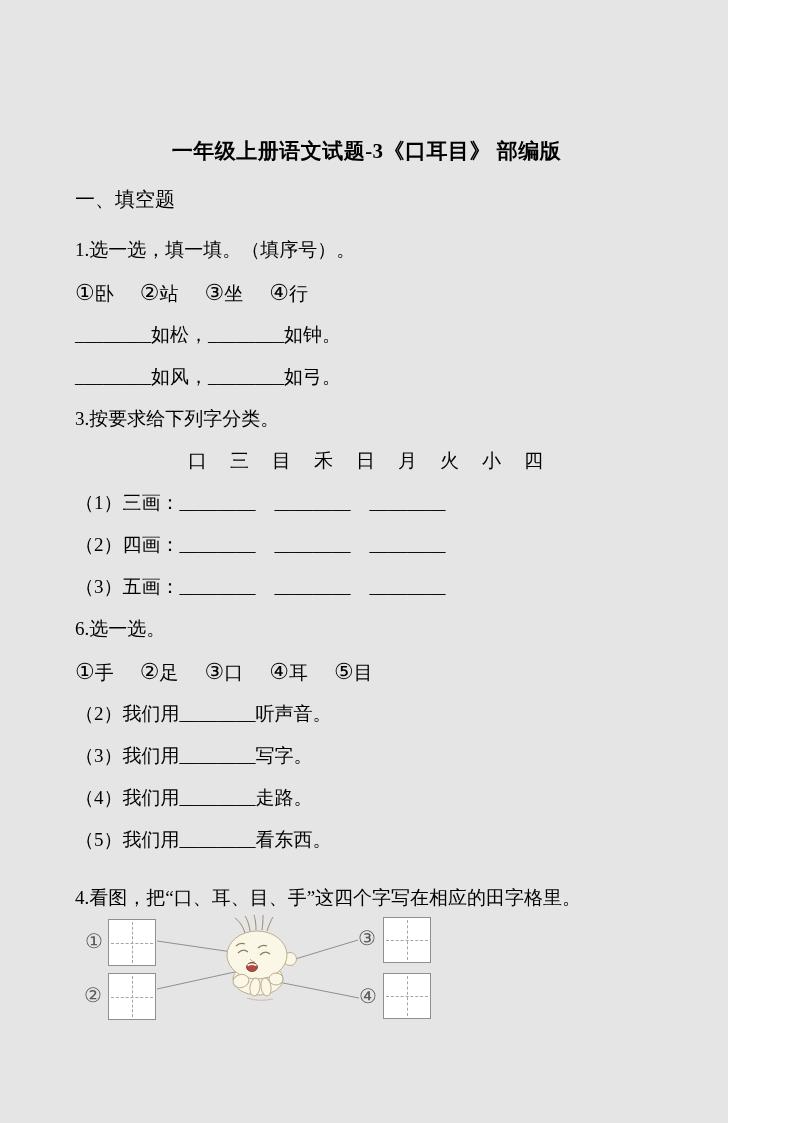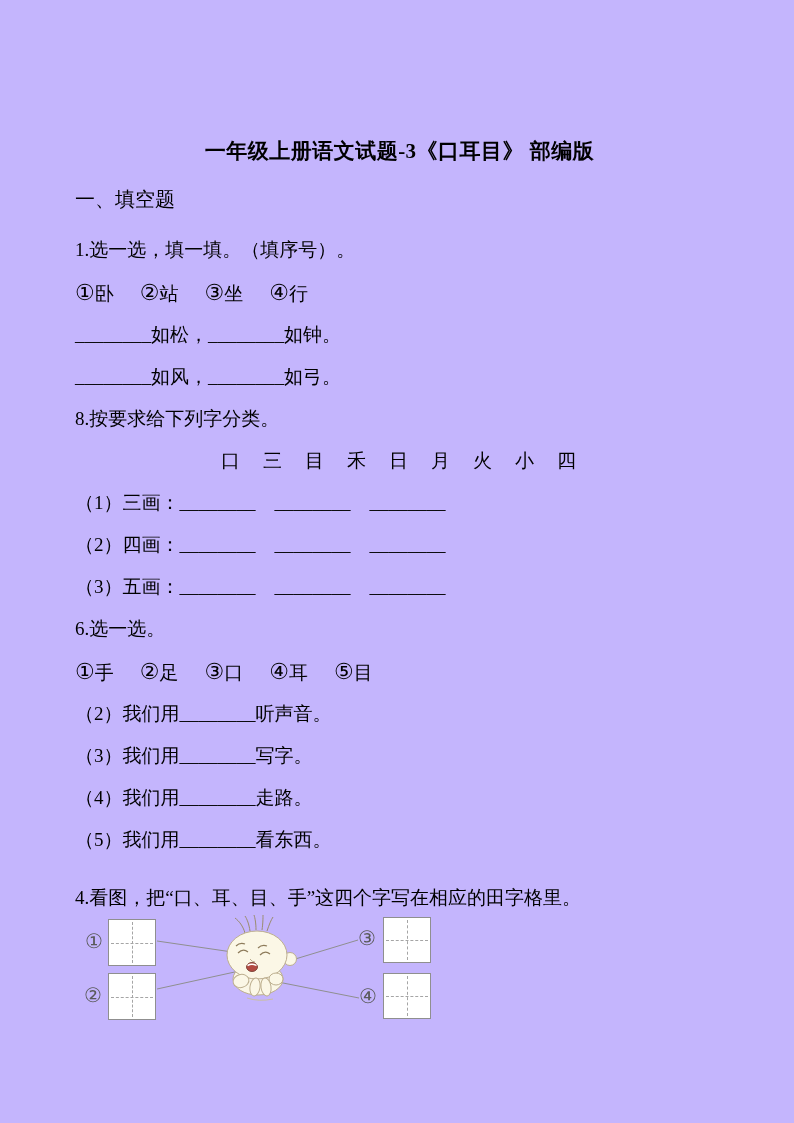--- a/index.html
+++ b/index.html
@@ -1,19 +1,19 @@
 <!DOCTYPE html>
 <html><head>
 <meta charset="utf-8">
 <style>
   html,body{margin:0;padding:0;background:#ffffff;}
   .page{
     position:relative;
-    width:794px;height:1123px;
-    background:#c4b5fd;
+    width:728px;height:1123px;
+    background:#e5e5e5;
     box-sizing:border-box;
     padding:136px 70px 0 75px;
     font-family:"Liberation Serif","DejaVu Serif",serif;
     color:#000;
     overflow:hidden;
   }
   .title{
     font-size:21px;font-weight:bold;text-align:center;
     margin:0 0 20px 0;line-height:30px;letter-spacing:0.5px;
   }
@@ -58,21 +58,21 @@
 
   <h1 class="title">一年级上册语文试题-3《口耳目》 部编版</h1>
 
   <h2 class="section">一、填空题</h2>
 
   <p class="line">1.选一选，填一填。（填序号）。</p>
   <p class="line options"><span class="opt"><span class="opt-num">①</span><span class="opt-text">卧</span></span><span class="opt"><span class="opt-num">②</span><span class="opt-text">站</span></span><span class="opt"><span class="opt-num">③</span><span class="opt-text">坐</span></span><span class="opt"><span class="opt-num">④</span><span class="opt-text">行</span></span></p>
   <p class="line">________如松，________如钟。</p>
   <p class="line">________如风，________如弓。</p>
 
-  <p class="line">8.按要求给下列字分类。</p>
+  <p class="line">3.按要求给下列字分类。</p>
   <p class="line charrow">口　三　目　禾　日　月　火　小　四</p>
   <p class="line">（1）三画：________　________　________</p>
   <p class="line">（2）四画：________　________　________</p>
   <p class="line">（3）五画：________　________　________</p>
 
   <p class="line">6.选一选。</p>
   <p class="line options"><span class="opt"><span class="opt-num">①</span><span class="opt-text">手</span></span><span class="opt"><span class="opt-num">②</span><span class="opt-text">足</span></span><span class="opt"><span class="opt-num">③</span><span class="opt-text">口</span></span><span class="opt"><span class="opt-num">④</span><span class="opt-text">耳</span></span><span class="opt"><span class="opt-num">⑤</span><span class="opt-text">目</span></span></p>
   <p class="line">（2）我们用________听声音。</p>
   <p class="line">（3）我们用________写字。</p>
   <p class="line">（4）我们用________走路。</p>

